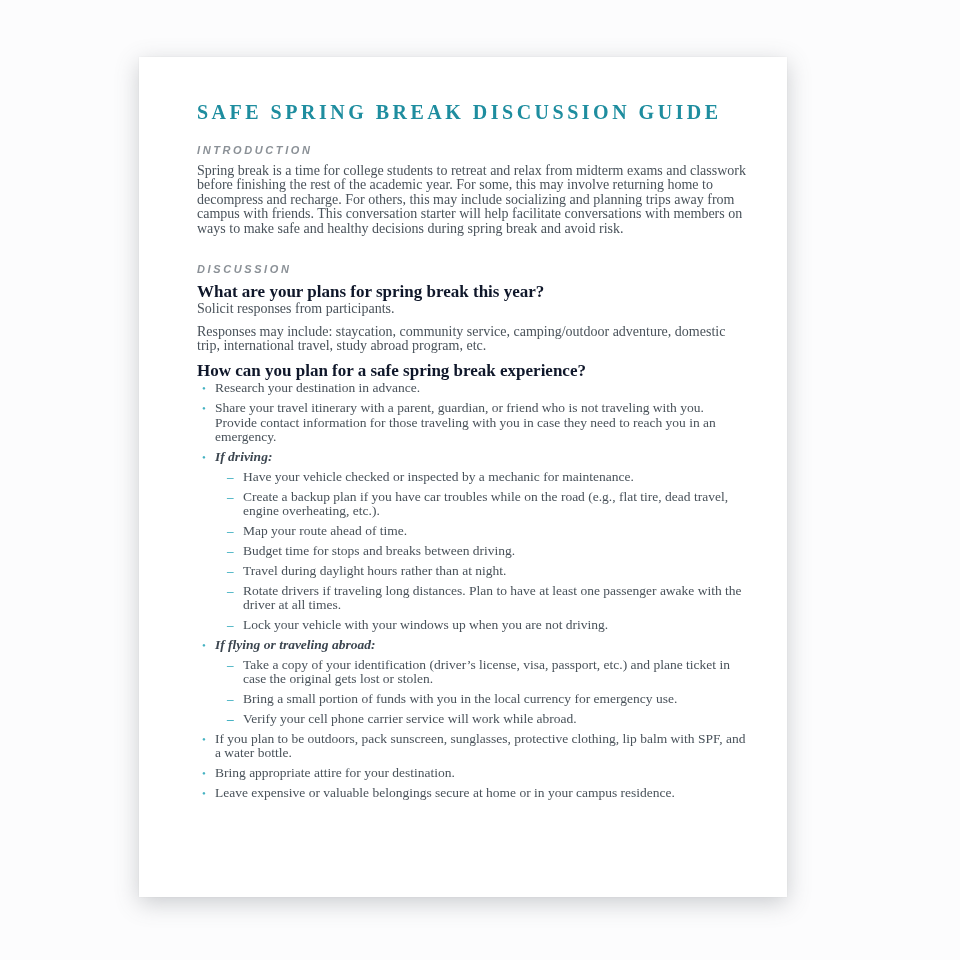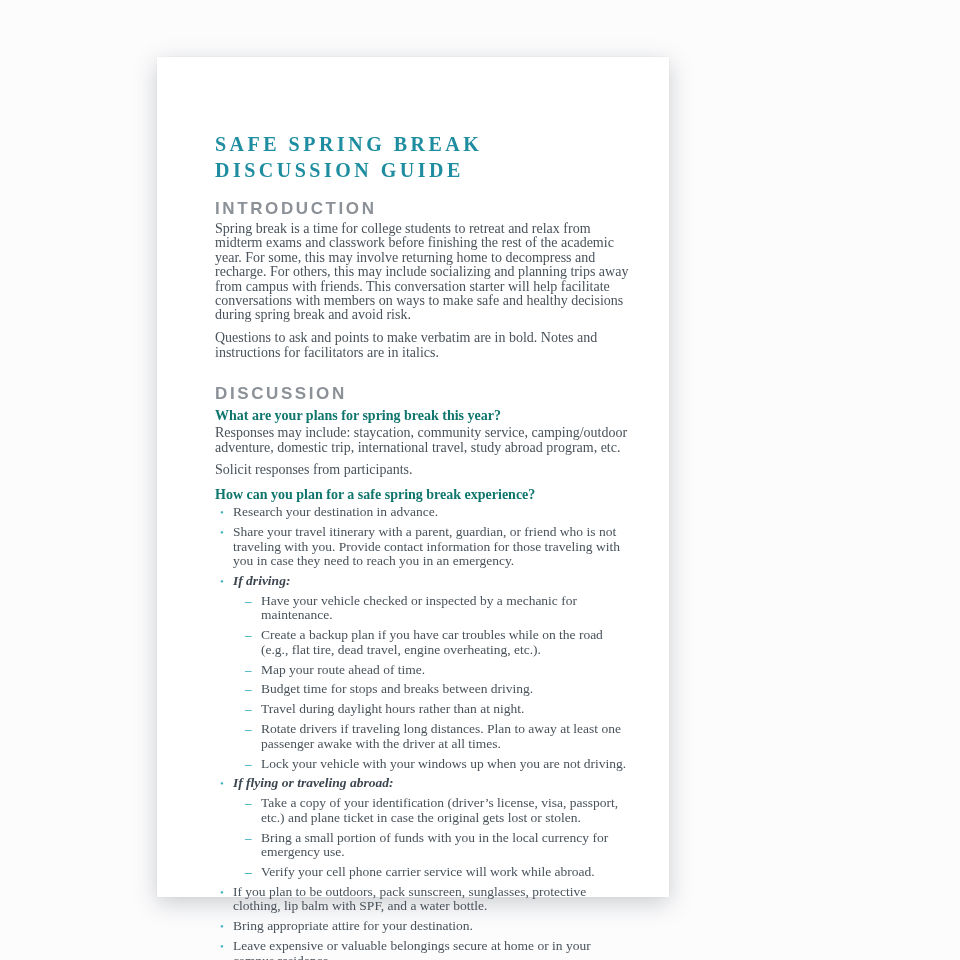--- a/index.html
+++ b/index.html
@@ -6,56 +6,57 @@
   html, body { margin: 0; padding: 0; }
   body {
     width: 960px; height: 960px;
     background: #fcfcfd;
     font-family: "Liberation Serif", serif;
     position: relative;
     overflow: hidden;
   }
   .sheet {
     position: absolute;
-    left: 157px; top: 57px;
-    width: 512px; height: 840px;
+    left: 139px; top: 57px;
+    width: 648px; height: 840px;
     background: #ffffff;
     box-shadow: 0 6px 22px rgba(90, 96, 102, 0.30), 0 0 2px rgba(0,0,0,0.05);
-    padding: 74px 38px 0 58px;
+    padding: 42px 38px 0 58px;
   }
   h1.doc-title {
     font-family: "Liberation Serif", serif;
     font-size: 20px;
     font-weight: bold;
     letter-spacing: 3.5px;
     color: #1e8d9f;
     margin: 0 0 18px 0;
     line-height: 26px;
   }
   h2.section-heading {
     font-family: "Liberation Sans", sans-serif;
-    font-size: 17px;
+    font-size: 11px;
     font-weight: bold;
     letter-spacing: 2.6px;
     color: #8b9197;
     margin: 0 0 6px 0;
     line-height: 15px;
+    font-style: italic;
   }
   h2.section-heading.discussion { margin-top: 26px; }
   .body-para {
     font-size: 14px;
     line-height: 14.4px;
     color: #49525a;
     margin: 0 0 8.5px 0;
   }
   h3.question {
     font-family: "Liberation Serif", serif;
-    font-size: 14px;
+    font-size: 17px;
     font-weight: bold;
-    color: #0f766e;
+    color: #0f172a;
     line-height: 17px;
     margin: 5px 0 2px 0;
   }
   .li {
     position: relative;
     font-size: 13.5px;
     line-height: 14.4px;
     color: #49525a;
     padding-left: 18px;
     margin: 0 0 5.5px 0;
@@ -78,40 +79,39 @@
 </head>
 <body>
 
 <div class="sheet">
   <h1 class="doc-title">SAFE SPRING BREAK DISCUSSION GUIDE</h1>
 
   <section>
     <h2 class="section-heading">INTRODUCTION</h2>
     <div id="intro-paragraphs">
         <p class="body-para">Spring break is a time for college students to retreat and relax from midterm exams and classwork before finishing the rest of the academic year. For some, this may involve returning home to decompress and recharge. For others, this may include socializing and planning trips away from campus with friends. This conversation starter will help facilitate conversations with members on ways to make safe and healthy decisions during spring break and avoid risk.</p>
-        <p class="body-para">Questions to ask and points to make verbatim are in bold. Notes and instructions for facilitators are in italics.</p>
       </div>
   </section>
 
   <section>
     <h2 class="section-heading discussion">DISCUSSION</h2>
     <div id="discussion-blocks">
         <h3 class="question">What are your plans for spring break this year?</h3>
+        <p class="body-para">Solicit responses from participants.</p>
         <p class="body-para">Responses may include: staycation, community service, camping/outdoor adventure, domestic trip, international travel, study abroad program, etc.</p>
-        <p class="body-para">Solicit responses from participants.</p>
         <h3 class="question">How can you plan for a safe spring break experience?</h3>
         <div class="li bullet"><span class="marker">•</span><span class="li-text">Research your destination in advance.</span></div>
         <div class="li bullet"><span class="marker">•</span><span class="li-text">Share your travel itinerary with a parent, guardian, or friend who is not traveling with you. Provide contact information for those traveling with you in case they need to reach you in an emergency.</span></div>
         <div class="li bullet lead"><span class="marker">•</span><span class="li-text">If driving:</span></div>
         <div class="li sub"><span class="marker">–</span><span class="li-text">Have your vehicle checked or inspected by a mechanic for maintenance.</span></div>
         <div class="li sub"><span class="marker">–</span><span class="li-text">Create a backup plan if you have car troubles while on the road (e.g., flat tire, dead travel, engine overheating, etc.).</span></div>
         <div class="li sub"><span class="marker">–</span><span class="li-text">Map your route ahead of time.</span></div>
         <div class="li sub"><span class="marker">–</span><span class="li-text">Budget time for stops and breaks between driving.</span></div>
         <div class="li sub"><span class="marker">–</span><span class="li-text">Travel during daylight hours rather than at night.</span></div>
-        <div class="li sub"><span class="marker">–</span><span class="li-text">Rotate drivers if traveling long distances. Plan to away at least one passenger awake with the driver at all times.</span></div>
+        <div class="li sub"><span class="marker">–</span><span class="li-text">Rotate drivers if traveling long distances. Plan to have at least one passenger awake with the driver at all times.</span></div>
         <div class="li sub"><span class="marker">–</span><span class="li-text">Lock your vehicle with your windows up when you are not driving.</span></div>
         <div class="li bullet lead"><span class="marker">•</span><span class="li-text">If flying or traveling abroad:</span></div>
         <div class="li sub"><span class="marker">–</span><span class="li-text">Take a copy of your identification (driver’s license, visa, passport, etc.) and plane ticket in case the original gets lost or stolen.</span></div>
         <div class="li sub"><span class="marker">–</span><span class="li-text">Bring a small portion of funds with you in the local currency for emergency use.</span></div>
         <div class="li sub"><span class="marker">–</span></div>
         <div class="li sub"><span class="marker">–</span><span class="li-text">Verify your cell phone carrier service will work while abroad.</span></div>
         <div class="li bullet"><span class="marker">•</span><span class="li-text">If you plan to be outdoors, pack sunscreen, sunglasses, protective clothing, lip balm with SPF, and a water bottle.</span></div>
         <div class="li bullet"><span class="marker">•</span><span class="li-text">Bring appropriate attire for your destination.</span></div>
         <div class="li bullet"><span class="marker">•</span><span class="li-text">Leave expensive or valuable belongings secure at home or in your campus residence.</span></div>
       </div>

